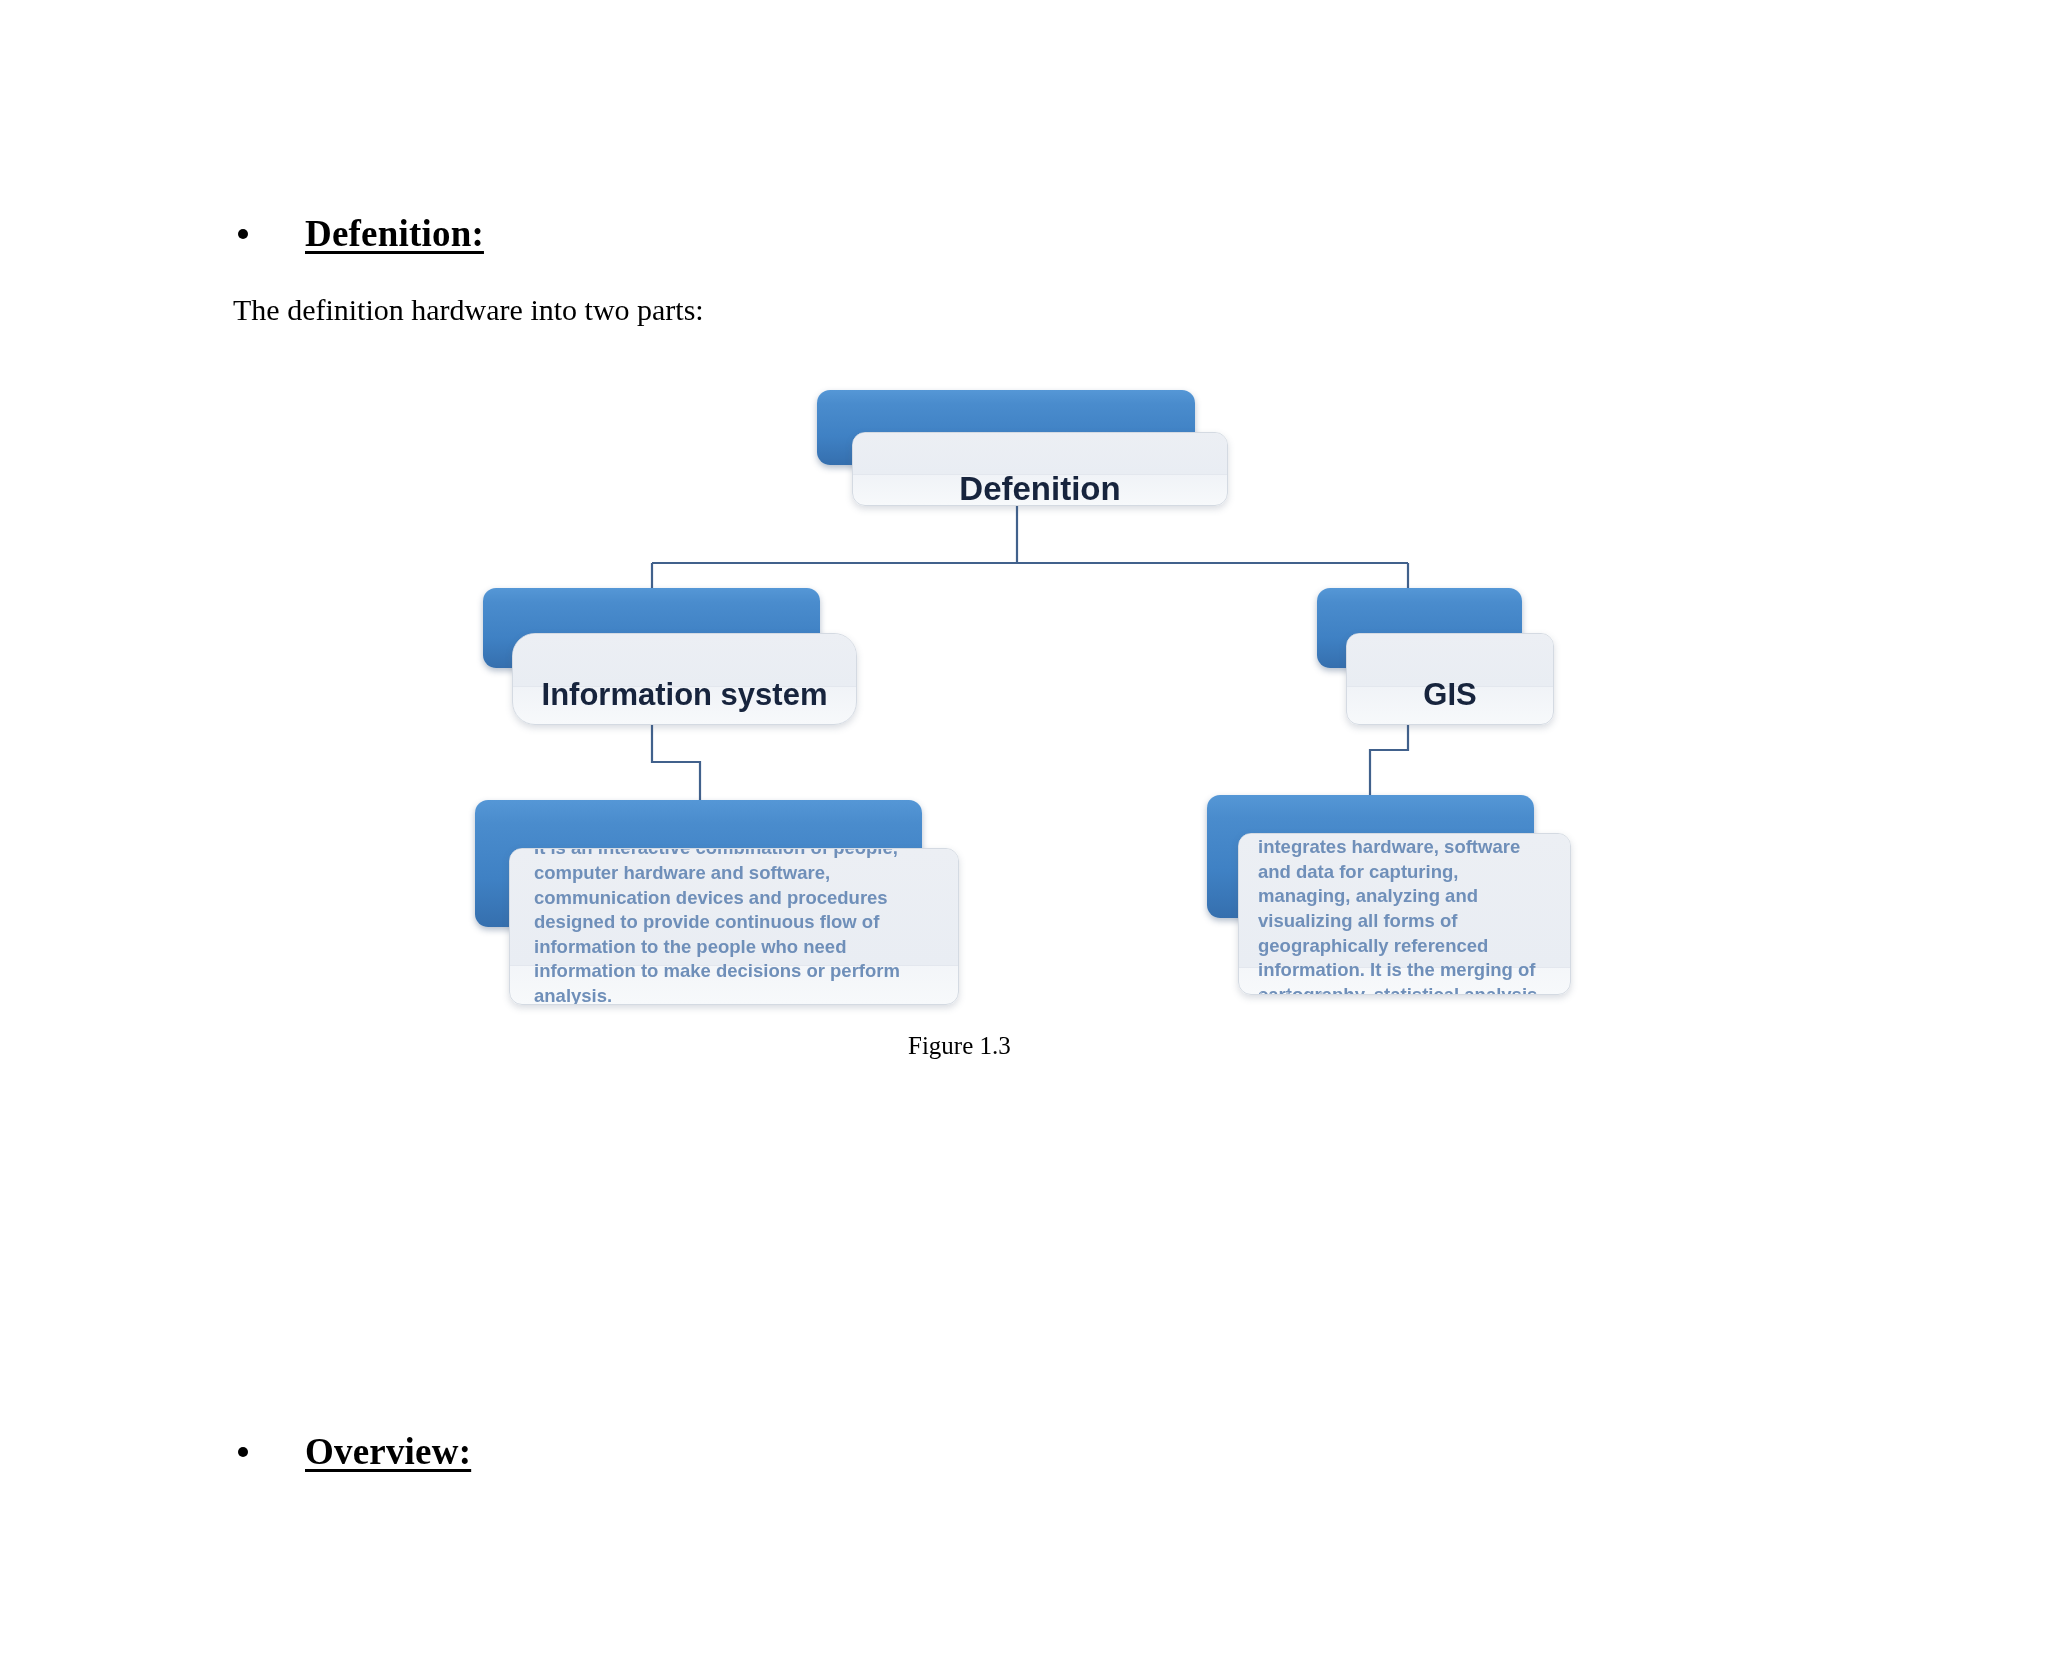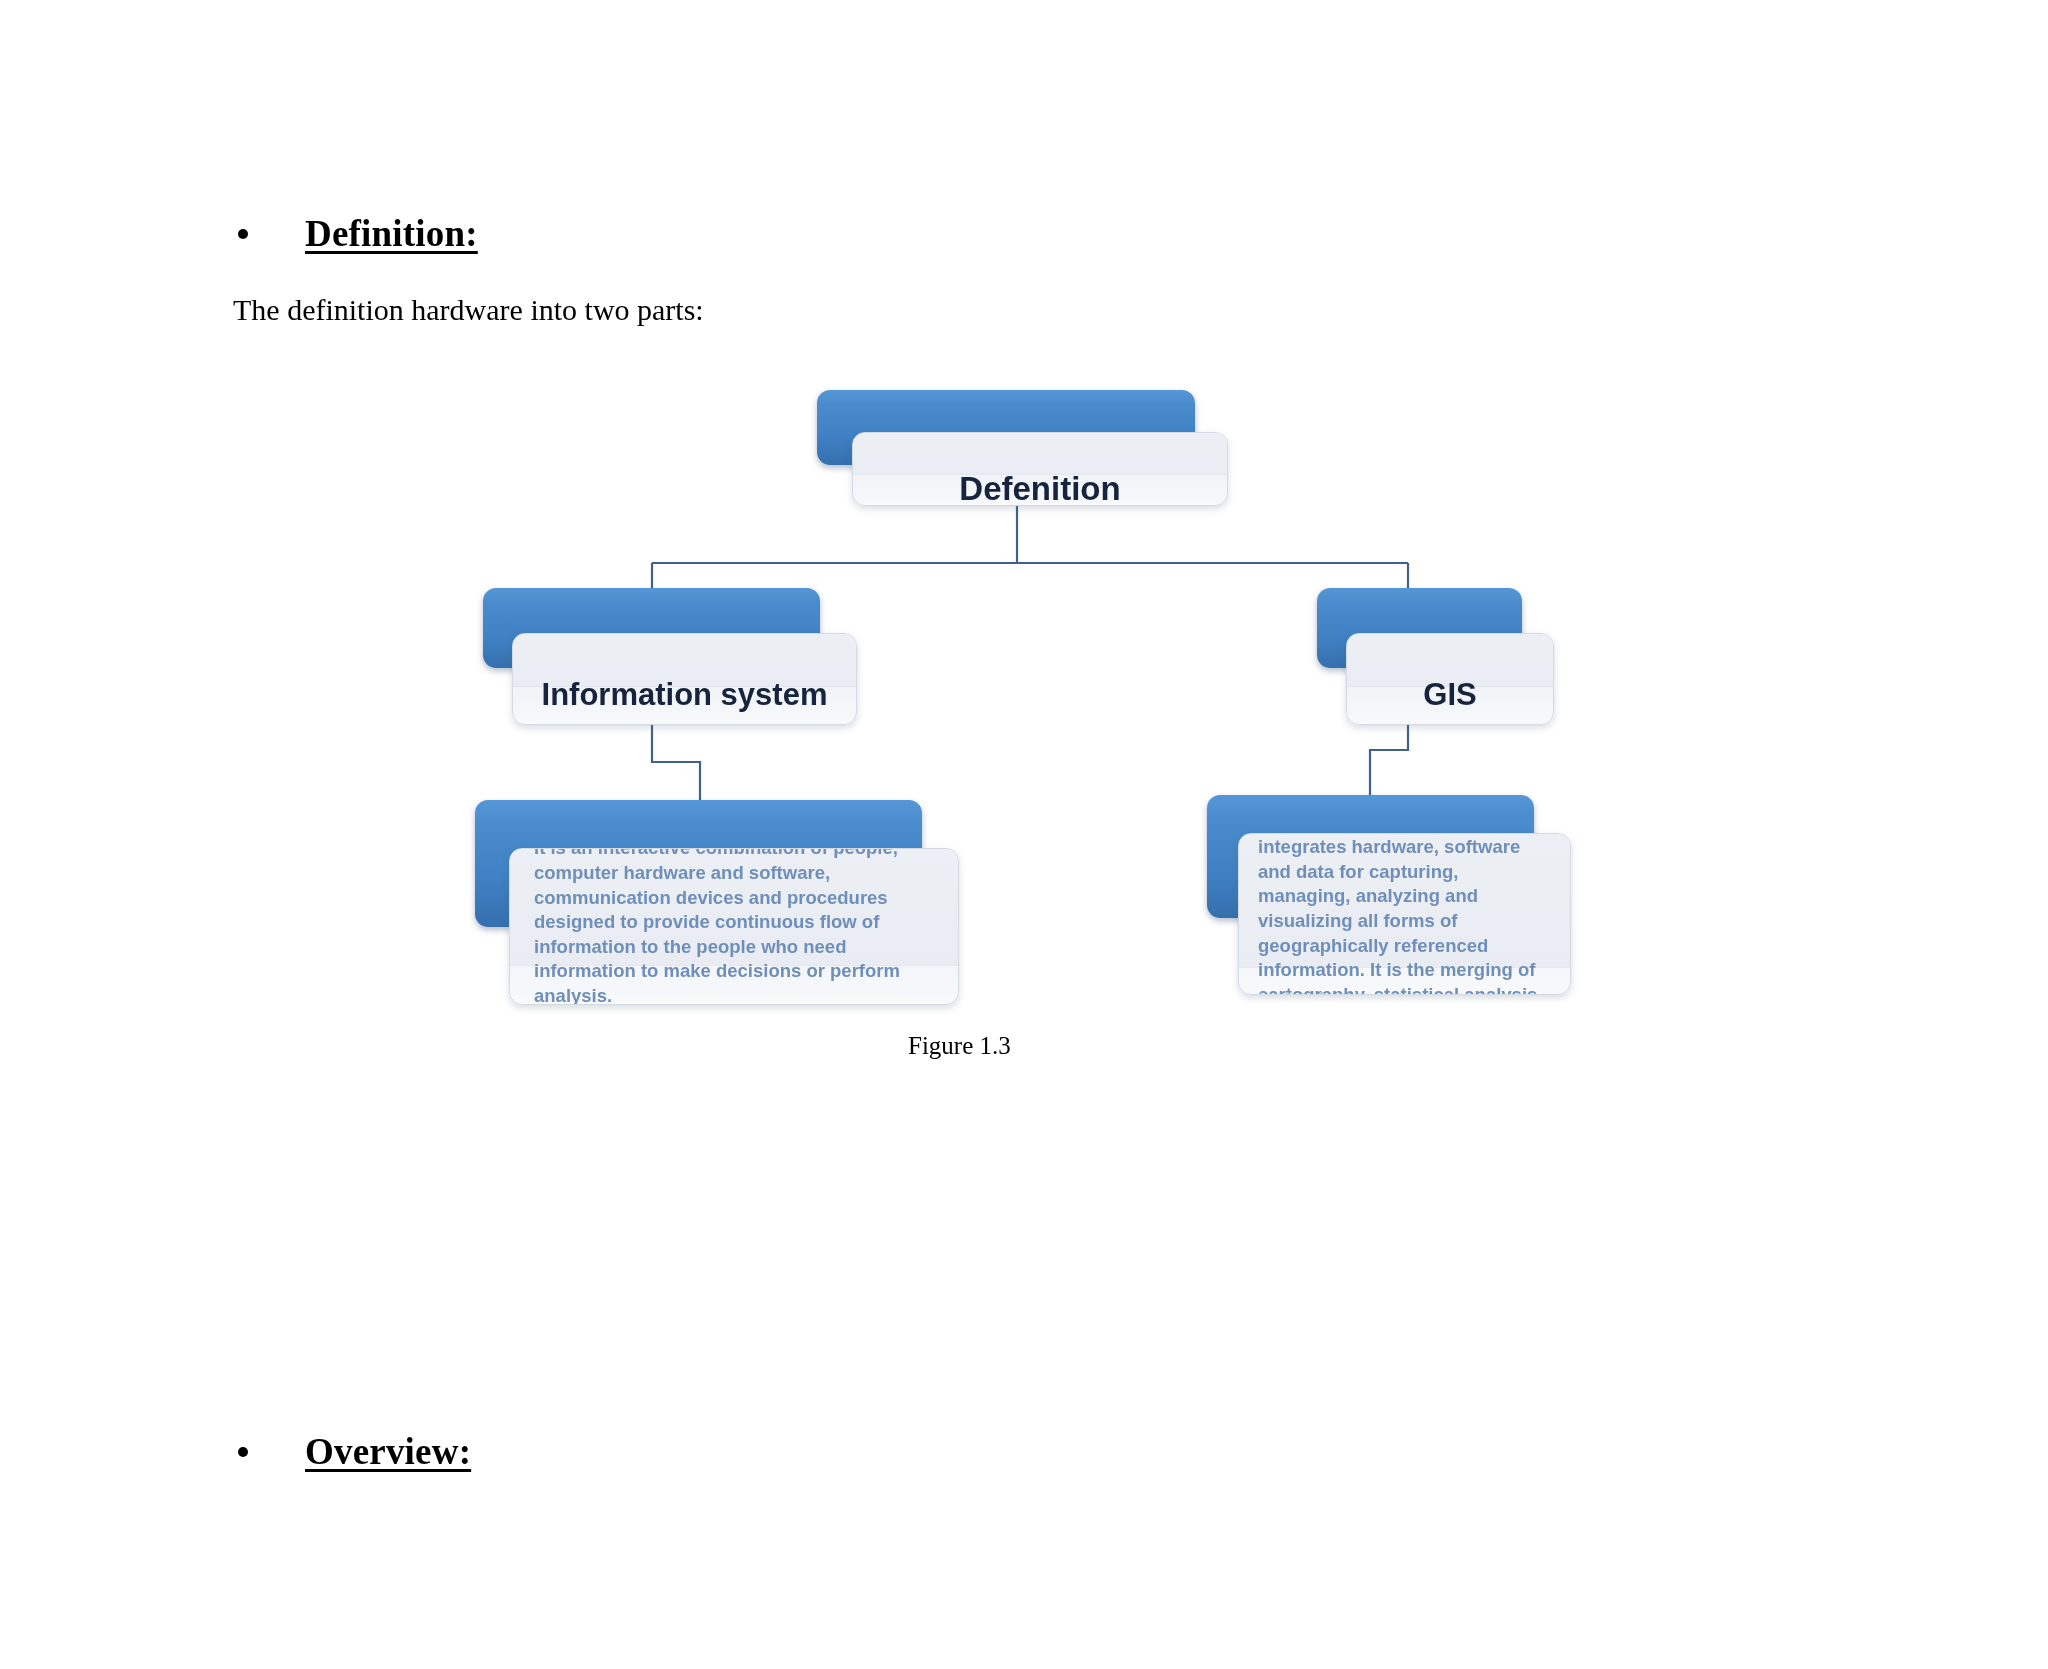--- a/index.html
+++ b/index.html
@@ -136,21 +136,21 @@
   
   #node-definition { left: 817px; top: 20px; width: 400px; height: 130px; }
   #node-definition .plate { width: 378px; height: 75px; }
   #node-definition .card  { left: 35px; top: 42px; width: 374px; height: 72px; }
   #node-definition .card .inner-panel { height: 41px; }
   #node-definition .label { font-size: 33px; top: -4px; }
 
   
   #node-information-system { left: 483px; top: 218px; width: 400px; height: 135px; }
   #node-information-system .plate { width: 337px; height: 80px; }
-  #node-information-system .card  { left: 29px; top: 45px; width: 343px; height: 90px; }
+  #node-information-system .card  { left: 29px; top: 45px; width: 343px; height: 90px; border-radius: 23px; }
   #node-information-system .card .inner-panel { height: 52px; }
   #node-information-system .label { font-size: 31px; top: -8px; }
 
   
   #node-gis { left: 1317px; top: 218px; width: 400px; height: 135px; }
   #node-gis .plate { width: 205px; height: 80px; }
   #node-gis .card  { left: 29px; top: 45px; width: 206px; height: 90px; }
   #node-gis .card .inner-panel { height: 52px; }
   #node-gis .label { font-size: 31px; top: -8px; }
 
@@ -181,21 +181,21 @@
     line-height: 1.33;
   }
 </style>
 </head>
 <body>
 
 <div class="page">
 
   <div class="bullet-heading" id="heading-definition">
     <span class="bullet-dot"></span>
-    <span class="heading-text">Definition:</span>
+    <span class="heading-text">Defenition:</span>
   </div>
 
   <div id="intro-paragraph">The definition hardware into two parts:</div>
 
   <div id="org-diagram">
 
     <svg class="connectors" viewBox="0 0 2048 660" xmlns="http://www.w3.org/2000/svg">
 
       <path d="M1017 114 L1017 193" stroke="#41618c" stroke-width="2.2" fill="none"></path>
 

